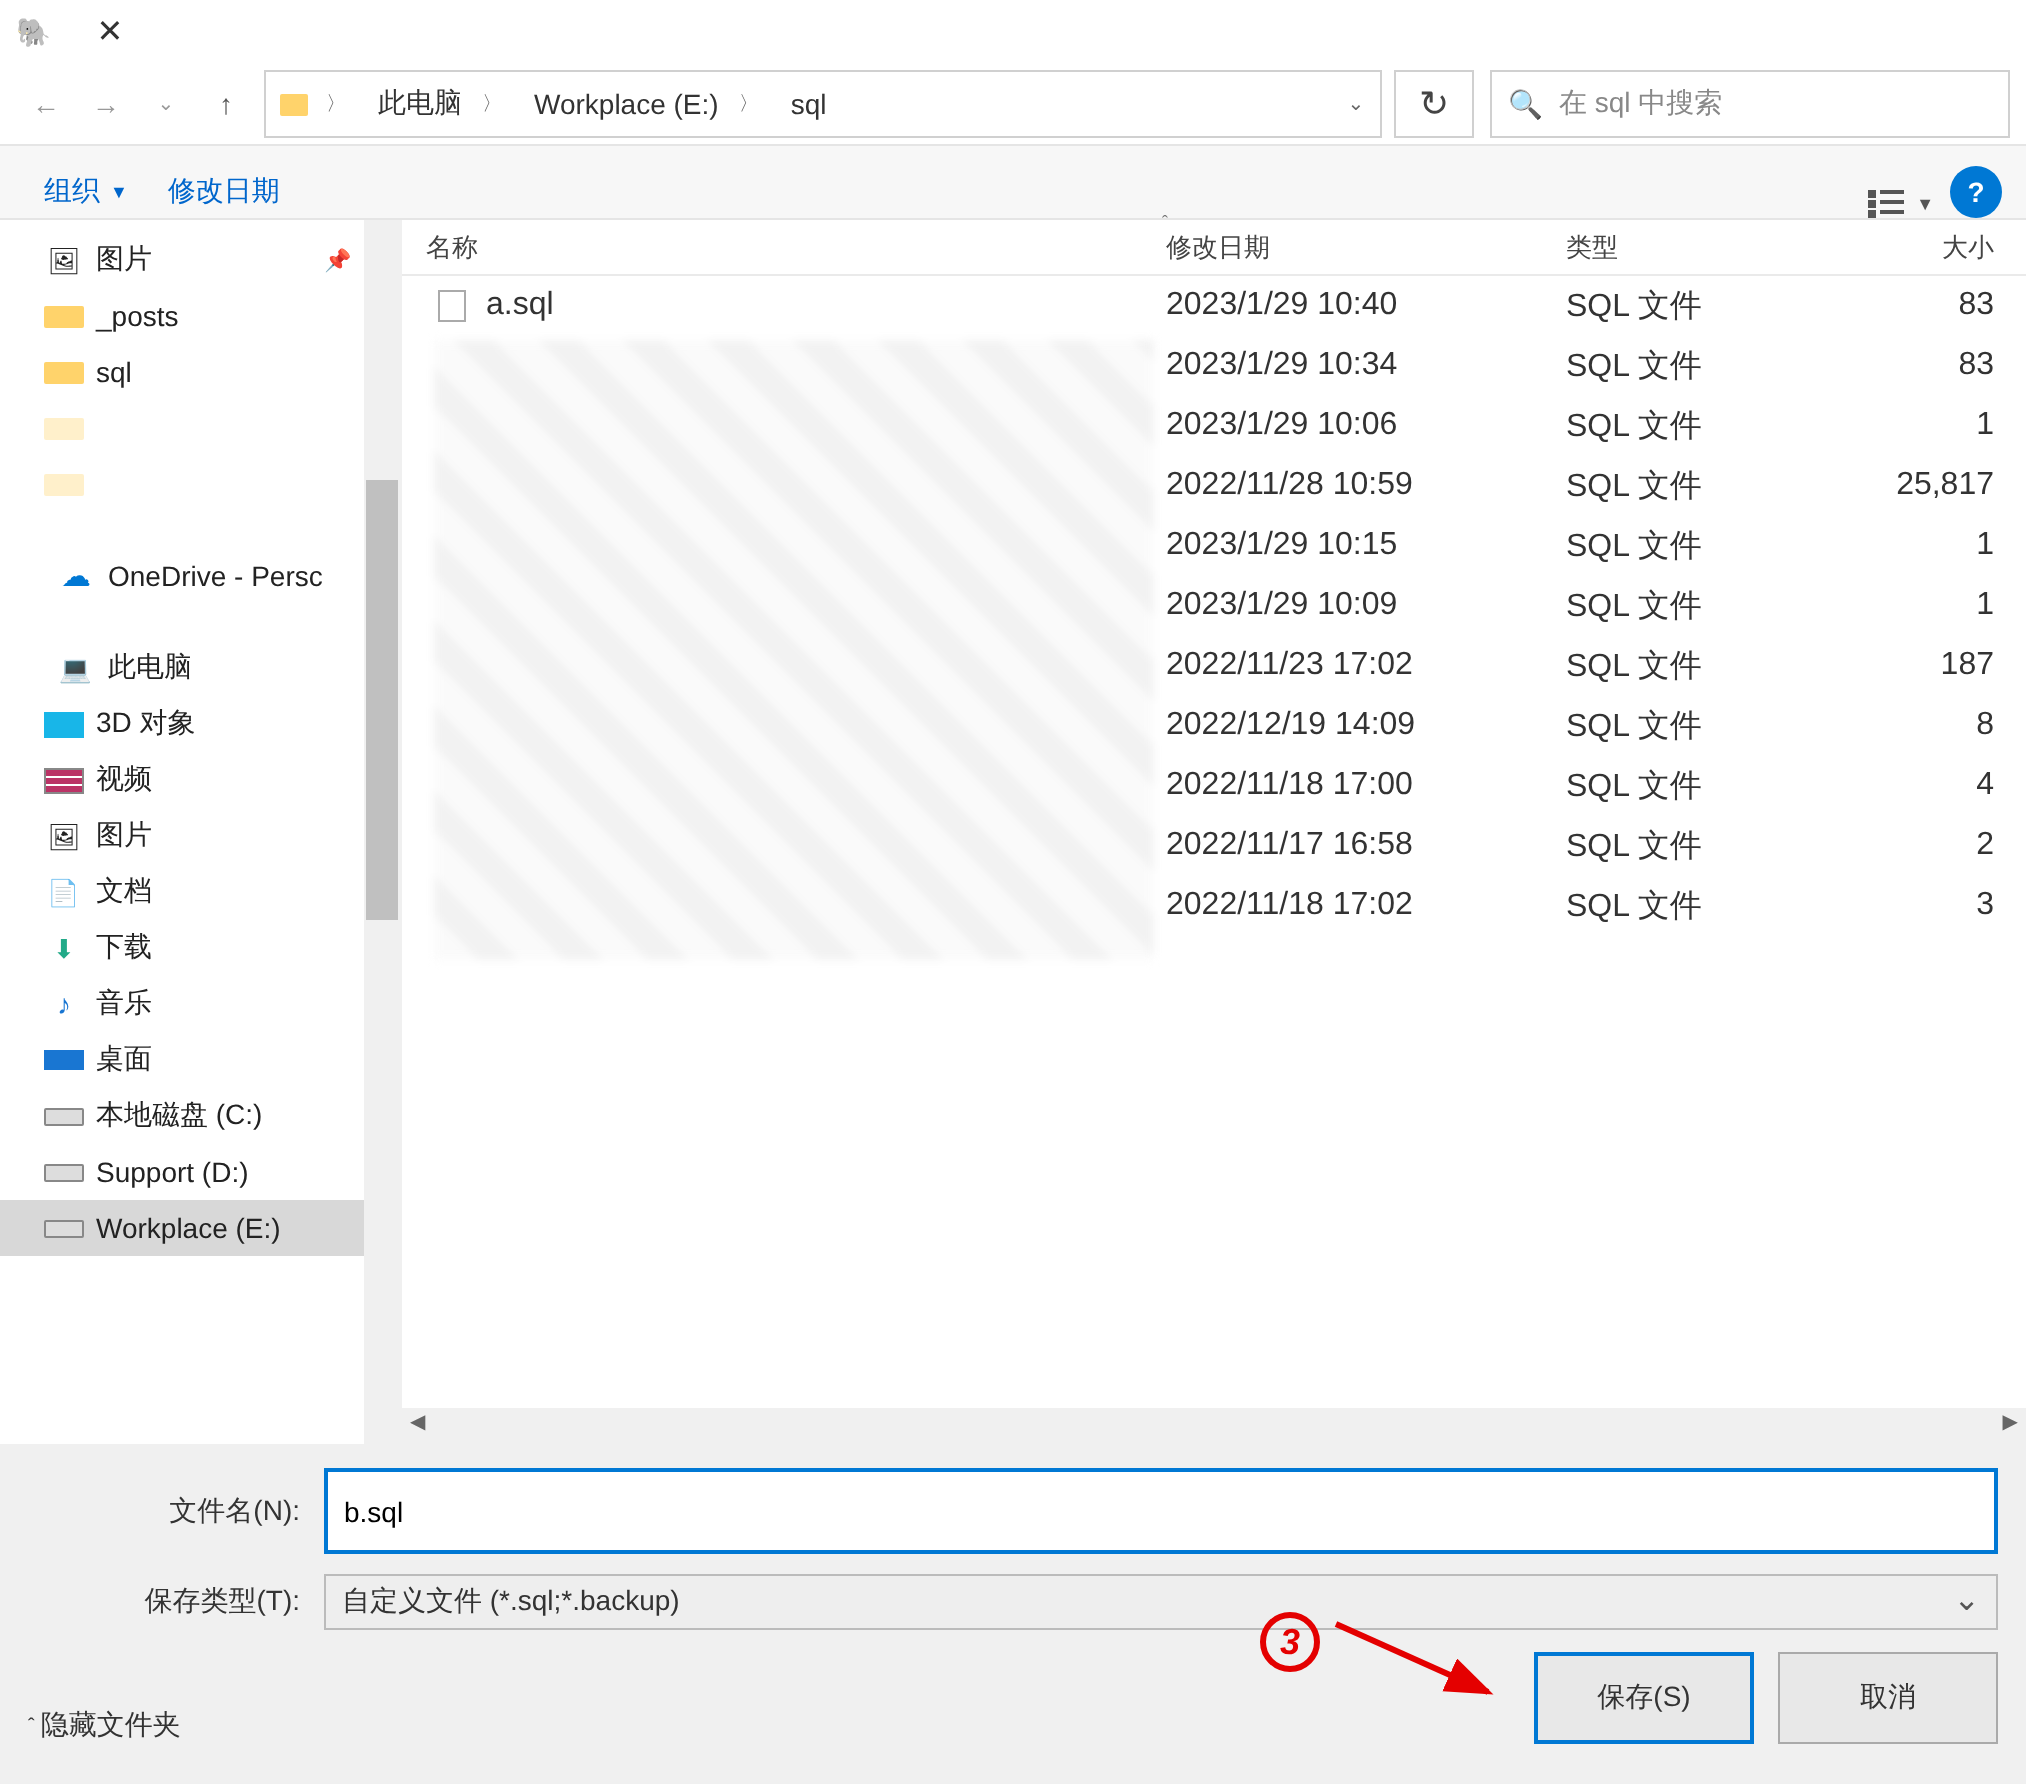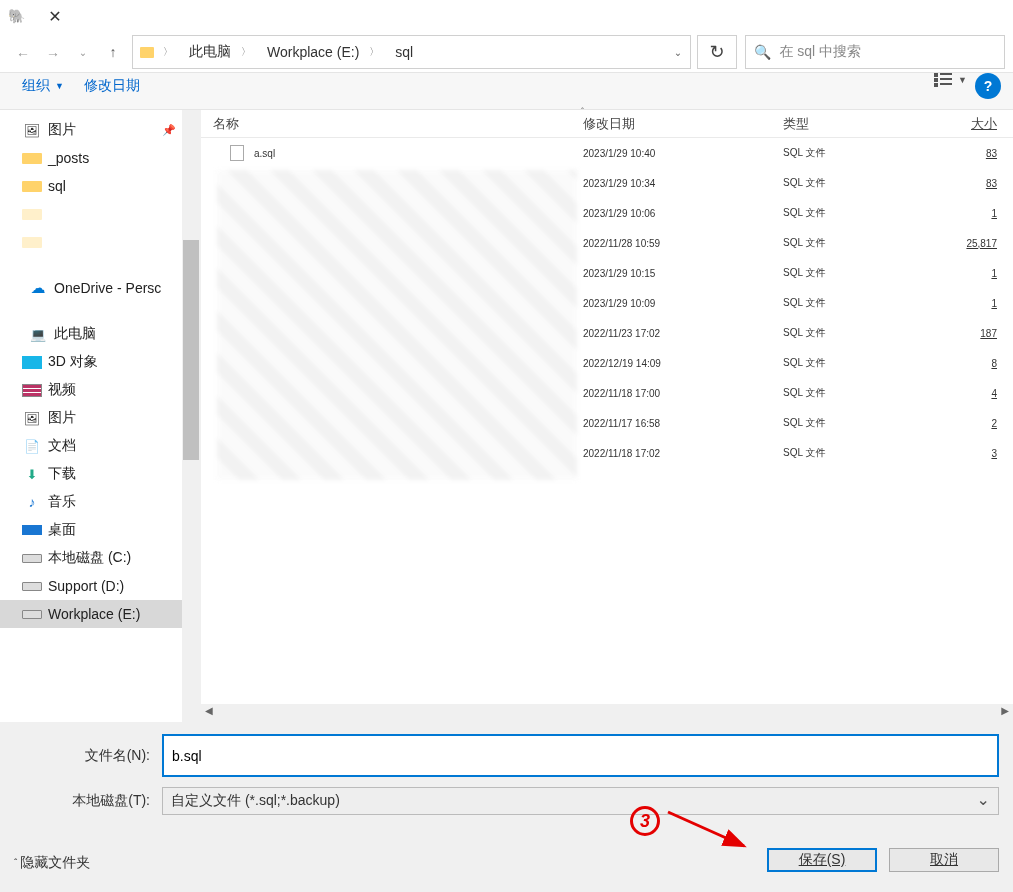--- a/index.html
+++ b/index.html
@@ -18,21 +18,21 @@
 .breadcrumb-box { flex: 1; height: 34px; border: 1px solid #d0d0d0; display:flex; align-items:center; margin: 0 6px 0 4px; background:#fff; }
 .bc-icon { width: 24px; display:flex; align-items:center; justify-content:center; padding-left:4px; }
 .bc-item { padding: 0 4px 0 10px; font-size: 14px; }
 .bc-sep { padding: 0 6px; color:#666; font-size: 10px; }
 .bc-dd { width: 24px; display:flex; align-items:center; justify-content:center; color:#666; margin-left:auto; font-size:10px; }
 .refresh-btn { width: 40px; height: 34px; border:1px solid #d0d0d0; display:flex; align-items:center; justify-content:center; margin-right:8px; font-size:18px; color:#444; }
 .search-box { width: 260px; height: 34px; border:1px solid #d0d0d0; display:flex; align-items:center; padding: 0 8px; color:#888; }
 .search-box .sicon { margin-right:8px; }
 
 
-.toolbar { height: 38px; background:#f7f7f7; border-top:1px solid #e5e5e5; border-bottom:1px solid #e5e5e5; display:flex; align-items:flex-start; padding-left:12px; }
+.toolbar { height: 38px; background:#f7f7f7; border-top:1px solid #e5e5e5; border-bottom:1px solid #e5e5e5; display:flex; align-items:flex-end; padding-left:12px; }
 .tb-btn { display:flex; align-items:center; padding:4px 10px; color:#0066cc; font-size:14px; }
 .tb-btn .dd { font-size:9px; margin-left:5px; }
 .tb-spacer { flex:1; }
 .view-switch { display:flex; align-items:center; margin-right:8px; gap:6px; color:#555; }
 .view-switch .dd { font-size:9px; }
 .help-btn { width:26px; height:26px; border-radius:50%; background:#0078d4; color:#fff; display:flex; align-items:center; justify-content:center; font-size:14px; font-weight:bold; margin-right:12px; }
 
 
 .main { display:flex; height: 612px; }
 .sidebar { width: 200px; position:relative; padding-top:6px; }
@@ -46,40 +46,40 @@
 .sb-blank { height:18px; }
 
 
 .filelist { flex:1; display:flex; flex-direction:column; position:relative; border-left:1px solid #f0f0f0; }
 .fl-header { height:28px; display:flex; align-items:center; border-bottom:1px solid #eaeaea; color:#444; font-size:13px; padding-right:12px; }
 .fl-header .col { padding-left:12px; }
 .fl-header .sort { font-size:9px; color:#777; position:absolute; left:380px; top:-4px; }
 .col-name { flex:1; min-width:340px; }
 .col-date { width:200px; }
 .col-type { width:160px; }
-.col-size { width:70px; text-align:right; padding-right:4px;text-decoration:underline; }
+.col-size { width:70px; text-align:right; padding-right:4px; }
 .fl-body { flex:1; overflow:hidden; position:relative; }
-.fl-row { height:30px; display:flex; align-items:center; color:#333; font-size:10px; padding-right:12px;margin-left:11px; }
+.fl-row { height:30px; display:flex; align-items:center; color:#333; font-size:16px; padding-right:12px; }
 .fl-row .col { padding-left:12px; }
 .fl-row .fico { width:18px; height:18px; display:inline-flex; align-items:center; justify-content:center; margin-right:8px; margin-left:4px; }
 .fl-row .col-name { display:flex; align-items:center; }
 .blur-area { position:absolute; left:16px; top:32px; width:360px; height:310px; background: repeating-linear-gradient(45deg,#fafafa 0 16px,#f0f0f0 16px 30px); filter:blur(2px); opacity:0.85; }
 .fl-scroll-h { height:18px; background:#f0f0f0; position:relative; }
 .fl-scroll-h::before { content:"◀"; position:absolute; left:4px; top:1px; font-size:10px; color:#666; }
 .fl-scroll-h::after { content:"▶"; position:absolute; right:4px; top:1px; font-size:10px; color:#666; }
 
 
 .bottom { background:#f0f0f0; padding: 12px 14px 0 14px; height:170px; position:relative; }
 .form-row { display:flex; align-items:center; margin-bottom:10px; }
 .form-label { width:148px; text-align:right; padding-right:12px; font-size:14px; color:#333; }
 .fn-input { flex:1; height:43px; border:2px solid #0078d4; background:#fff; padding:0 8px; font-size:14px; }
 .type-select { flex:1; height:28px; border:1px solid #bbb; background:#eeeeee; padding:0 8px; font-size:14px; display:flex; align-items:center; position:relative; }
 .type-select::after { content:"⌄"; position:absolute; right:8px; top:2px; font-size:16px; color:#555; }
 .btn-row { position:absolute; right:14px; bottom:20px; display:flex; gap:12px; }
-.btn { width:110px; height:24px; border:1px solid #aaa; background:#e8e8e8; font-size:14px; display:flex; align-items:center; justify-content:center;text-decoration:underline; }
+.btn { width:110px; height:46px; border:1px solid #aaa; background:#e8e8e8; font-size:14px; display:flex; align-items:center; justify-content:center; }
 .btn.primary { border:2px solid #0078d4; background:#e8e8e8; }
 .hide-folders { position:absolute; left:14px; bottom:20px; display:flex; align-items:center; font-size:14px; color:#333; }
 .hide-folders .ch { font-size:10px; margin-right:3px; }
 
 
 .annot-num { position:absolute; left:630px; bottom:56px; width:30px; height:30px; border:3px solid #e40000; border-radius:50%; color:#e40000; font-size:18px; font-weight:bold; display:flex; align-items:center; justify-content:center; font-style:italic; }
 .annot-arrow { position:absolute; left:664px; bottom:36px; }
 .i-folder-y { width:14px; height:11px; background:#ffd36b; border-radius:1px; display:inline-block; }
 .i-img::before { content:"🖼"; font-size:13px; }
 .i-onedrive::before { content:"☁"; color:#0078d4; font-size:15px; }
@@ -315,21 +315,21 @@
     <div class="fl-scroll-h"></div>
   </div>
 </div>
 
 <div class="bottom">
   <div class="form-row">
     <div class="form-label">文件名(N):</div>
     <input class="fn-input" value="b.sql" style="">
   </div>
   <div class="form-row">
-    <div class="form-label">本地磁盘(T):</div>
+    <div class="form-label">保存类型(T):</div>
     <div class="type-select">
       <span>自定义文件 (*.sql;*.backup)</span>
     </div>
   </div>
   <div class="hide-folders">
     <span class="ch">ˆ</span>
     <span>隐藏文件夹</span>
   </div>
   <div class="btn-row">
     <div class="btn primary">

